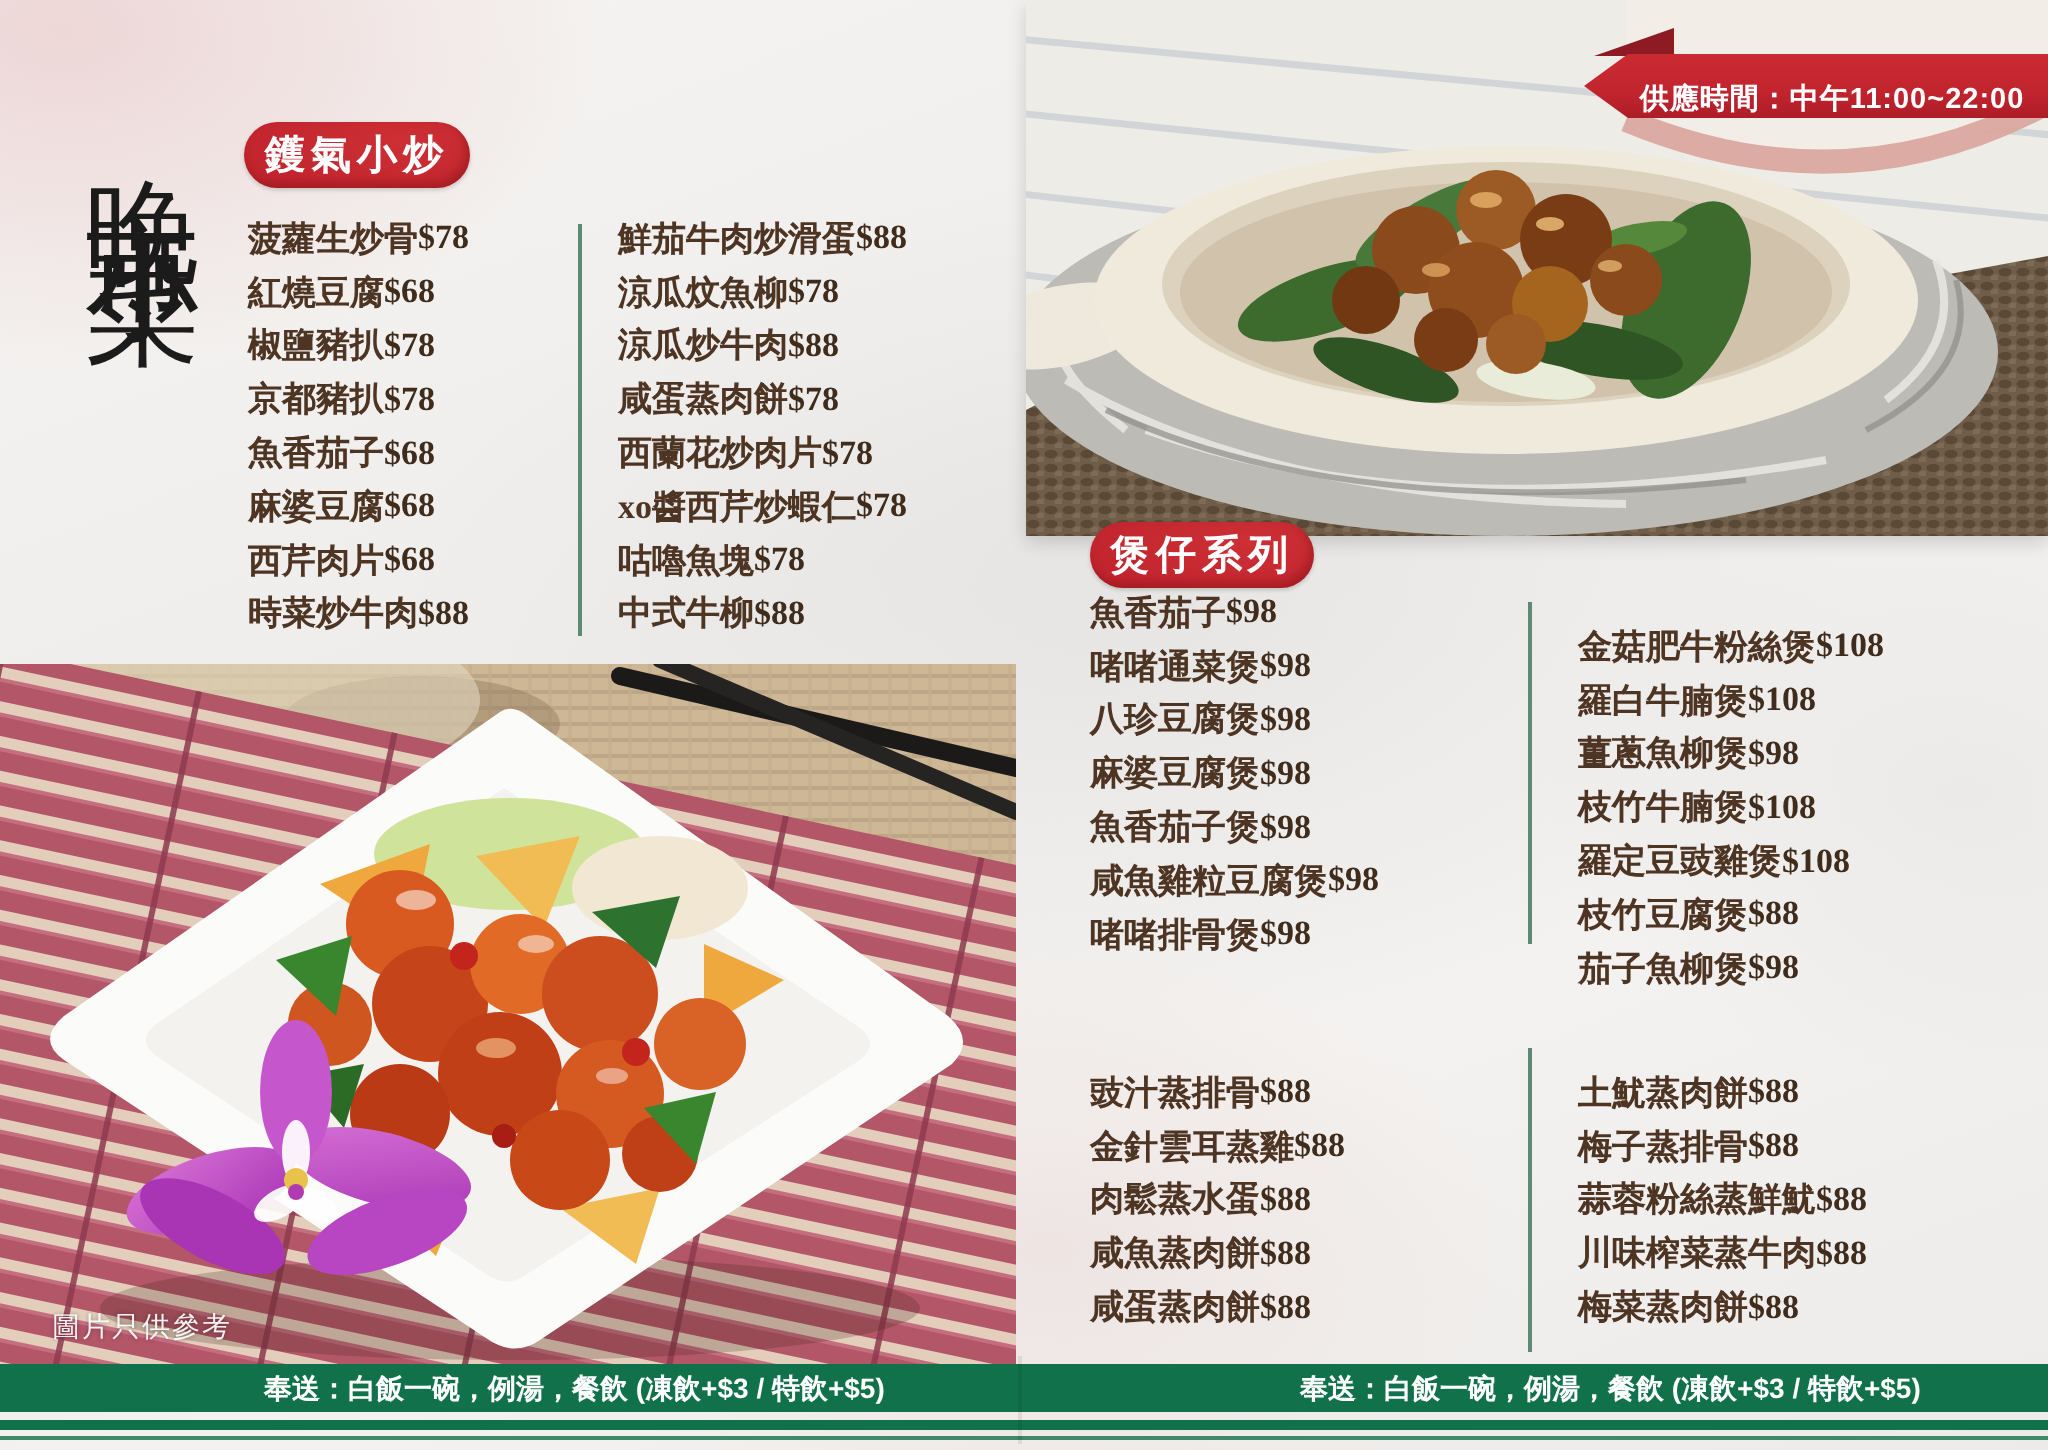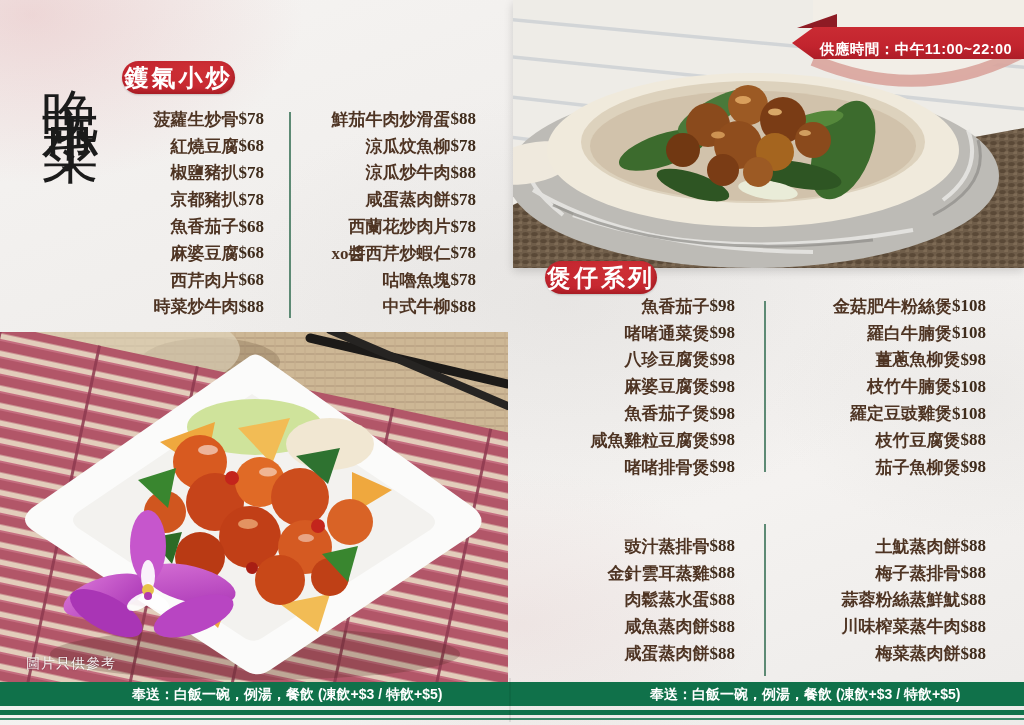--- a/index.html
+++ b/index.html
@@ -16,26 +16,26 @@
   .vtitle{
     position:absolute;left:38px;top:44px;
     writing-mode:vertical-rl;text-orientation:upright;
     font-size:57px;line-height:64px;letter-spacing:13px;
     color:#1b1b1b;font-weight:500;
   }
   .badge{
     position:absolute;height:33px;border-radius:17px;
     background:radial-gradient(140% 170% at 70% 30%, #cd2f35 0%, #c2242e 55%, #a91b26 100%);
     color:#fff;display:flex;align-items:center;justify-content:center;
-    font-weight:700;font-size:24px;letter-spacing:3px;
+    font-weight:700;font-size:20px;letter-spacing:3px;
     box-shadow:inset -2px -3px 5px rgba(80,0,0,.25), 0 1px 2px rgba(0,0,0,.18);
     z-index:4;
   }
   .menu-col{position:absolute;display:flex;flex-direction:column;z-index:3;}
-  .row{display:flex;justify-content:flex-end;align-items:center;height:26.8px;}
+  .row{display:flex;justify-content:flex-start;align-items:center;height:26.8px;}
   .row .n{font-weight:700;font-size:17px;color:#4e3423;white-space:nowrap;}
   .row .p{font-weight:700;font-size:17px;color:#3f2c1c;}
   .divider{position:absolute;width:2px;background:#5d8a74;z-index:2;}
   .photo{position:absolute;overflow:hidden;z-index:1;box-shadow:0 3px 9px rgba(0,0,0,.16);}
   .ribbon{
     position:absolute;left:792px;top:27px;width:232px;height:32px;z-index:5;
     background:linear-gradient(180deg,#ca2b33 0%,#c2242e 60%,#ad1d27 100%);
     clip-path:polygon(0 50%, 22px 0, 100% 0, 100% 100%, 22px 100%);
     display:flex;align-items:flex-end;justify-content:center;padding-left:16px;box-sizing:border-box;
   }
@@ -326,21 +326,21 @@
     <div class="row">
         <span class="n">咸魚雞粒豆腐煲</span>
         <span class="p">$98</span>
       </div>
     <div class="row">
         <span class="n">啫啫排骨煲</span>
         <span class="p">$98</span>
       </div>
   </div>
   <div class="divider" style="left:764px;top:301px;height:171px;"></div>
-  <div class="menu-col" style="left:789px;top:293px;width:197px;">
+  <div class="menu-col" style="left:789px;top:310px;width:197px;">
     <div class="row">
         <span class="n">金菇肥牛粉絲煲</span>
         <span class="p">$108</span>
       </div>
     <div class="row">
         <span class="n">羅白牛腩煲</span>
         <span class="p">$108</span>
       </div>
     <div class="row">
         <span class="n">薑蔥魚柳煲</span>

